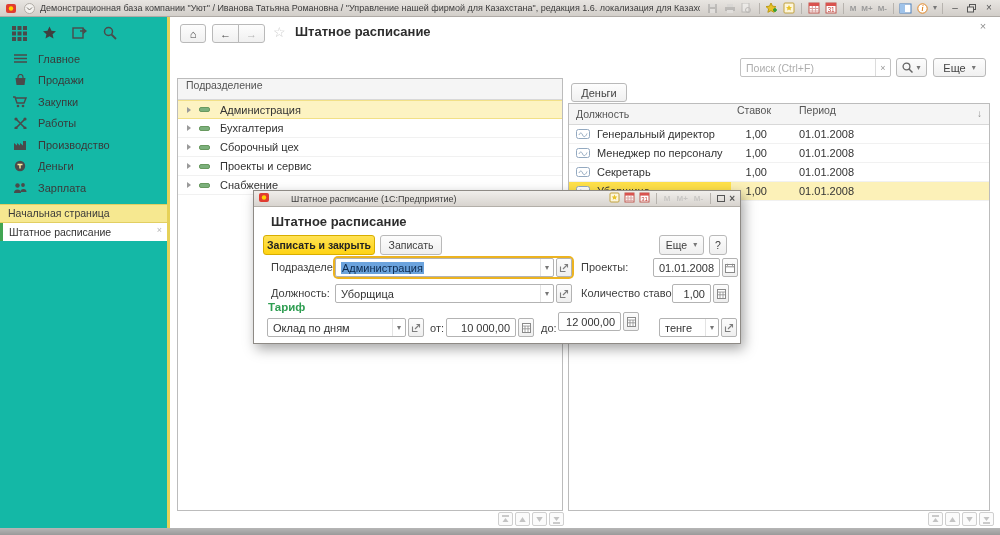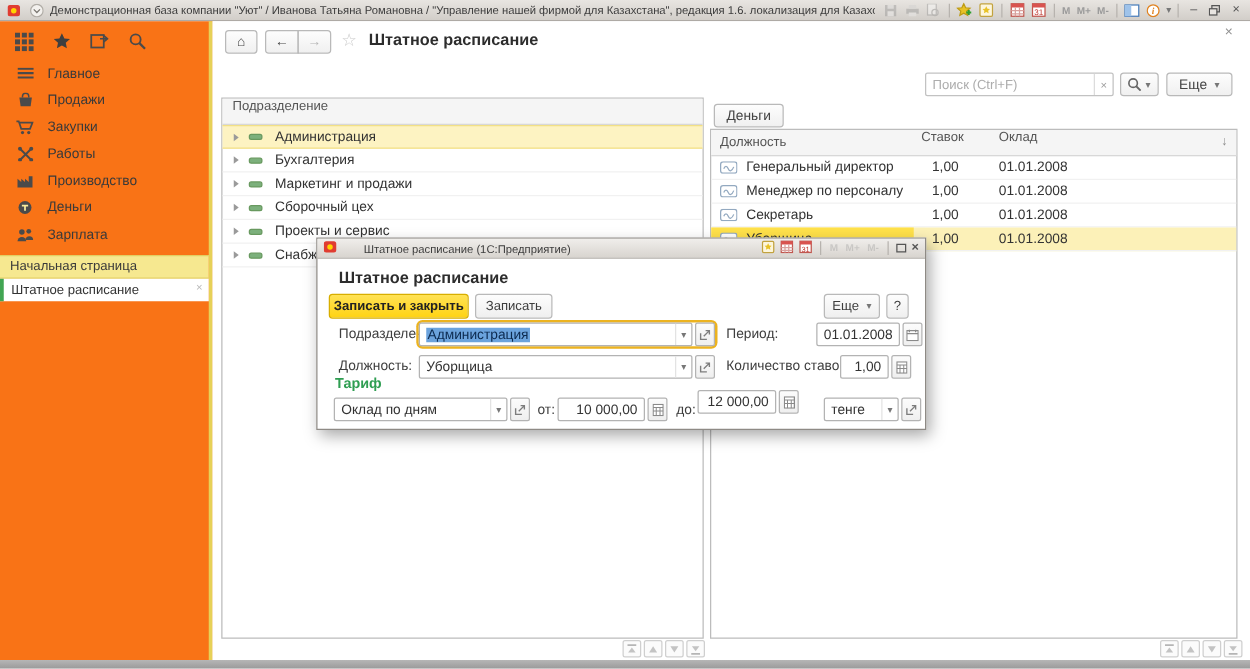--- a/index.html
+++ b/index.html
@@ -11,21 +11,21 @@
   .tb-title{white-space:nowrap;overflow:hidden;max-width:660px}
   .tb-right{margin-left:auto;display:flex;align-items:center;gap:3px}
   .tb-ic{display:inline-flex;align-items:center;justify-content:center;width:14px;height:13px}
   .faded{opacity:.38}
   .mem{font-size:8px;font-weight:bold;color:#9a9a9a;width:auto;padding:0 1px}
   .tb-sep{width:1px;height:11px;background:#b7b3ae;margin:0 2px}
   .winbox{display:inline-block;width:8px;height:7px;border:1px solid #555}
   .glyph{color:#555;font-size:10px;line-height:1}
 
   
-  .sidebar{position:absolute;left:0;top:17px;width:170px;height:511px;background:#f97316;border-right:3px solid #e6d158}
+  .sidebar{position:absolute;left:0;top:17px;width:170px;height:511px;background:#14b8a6;border-right:3px solid #e6d158}
   .side-icons{display:flex;align-items:center;gap:13px;padding:8px 0 7px 11px}
   .side-icon-btn{width:17px;height:16px;display:flex;align-items:center;justify-content:center}
   .side-item{height:21.5px;display:flex;align-items:center;gap:11px;padding-left:13px;font-size:11px;color:#3a3a3a}
   .side-item .ic{width:14px;display:flex;justify-content:center}
   .home-row{margin-top:5px;height:19px;border-top:1px solid #e2cf62;border-bottom:1px solid #e2cf62;background:#f6e890;display:flex;align-items:center;padding-left:8px;font-size:10.5px;color:#3a3a3a}
   .tab-row{height:18px;background:#fff;border-left:3px solid #41a553;display:flex;align-items:center;padding-left:6px;font-size:10.5px;color:#333;position:relative}
   .tab-close{position:absolute;right:5px;top:2px;color:#b8b8b8;font-size:9px}
 
   .bottombar{position:absolute;left:0;top:528px;width:1000px;height:7px;background:linear-gradient(#b6b6b6,#9a9a9a)}
 
@@ -346,25 +346,20 @@
       <span class="tree-label">Администрация</span>
     </div>
     <div class="tree-row">
       <span class="tri"></span>
         <span class="grp-ico"></span>
       <span class="tree-label">Бухгалтерия</span>
     </div>
     <div class="tree-row">
       <span class="tri"></span>
         <span class="grp-ico"></span>
-      <span class="tree-label">Маркетинг и продажи</span>
-    </div>
-    <div class="tree-row">
-      <span class="tri"></span>
-        <span class="grp-ico"></span>
       <span class="tree-label">Сборочный цех</span>
     </div>
     <div class="tree-row">
       <span class="tri"></span>
         <span class="grp-ico"></span>
       <span class="tree-label">Проекты и сервис</span>
     </div>
     <div class="tree-row">
       <span class="tri"></span>
         <span class="grp-ico"></span>
@@ -372,21 +367,21 @@
     </div>
   </div>
 
   <div class="tool-btn create-btn">
     <span>Деньги</span>
   </div>
   <div class="panel list-panel">
     <div class="panel-hdr" style="padding-left:0">
       <span class="cell-pos">Должность</span>
       <span class="hdr-rate">Ставок</span>
-      <span class="hdr-period">Оклад</span>
+      <span class="hdr-period">Период</span>
       <span class="sort-ic">↓</span>
     </div>
     <div class="lrow">
       <span class="cell-pos">
           <svg width="14" height="10">
             <rect x="0.5" y="0.5" width="13" height="9" rx="2" fill="#fff" stroke="#93a9c0"></rect>
             <path d="M3 6 C4 3.4 5.6 3.4 6.6 6 S9.6 8 11 4.5" fill="none" stroke="#93a9c0"></path>
           </svg>
           <span>Генеральный директор</span>
         </span>
@@ -531,21 +526,21 @@
     <span class="combo">
       <span class="combo-val"><span class="sel-text">Администрация</span></span>
       <span class="combo-car">▾</span>
     </span>
     <span class="sq-btn">
         <svg width="10" height="10">
           <path d="M1.5 3.5 v5 h5 M4 6 L8.5 1.5 M5.5 1.5 h3 v3" fill="none" stroke="#7d7d7d" stroke-width="1.1"></path>
         </svg>
       </span>
   </div>
-  <span class="f-label" style="left:327px;top:70px">Период:</span>
+  <span class="f-label" style="left:327px;top:70px">Проекты:</span>
   <div class="fieldwrap" style="left:399px;top:67px;width:76px">
     <span class="num" style="justify-content:flex-start">01.01.2008</span>
     <span class="sq-btn">
         <svg width="10" height="10">
           <rect x="0.5" y="1.5" width="9" height="8" fill="#fff" stroke="#8a8a8a"></rect>
           <path d="M0.5 3.8 h9" stroke="#8a8a8a"></path>
           <path d="M2.5 0.8 v2 M7.5 0.8 v2" stroke="#8a8a8a"></path>
         </svg>
       </span>
   </div>

